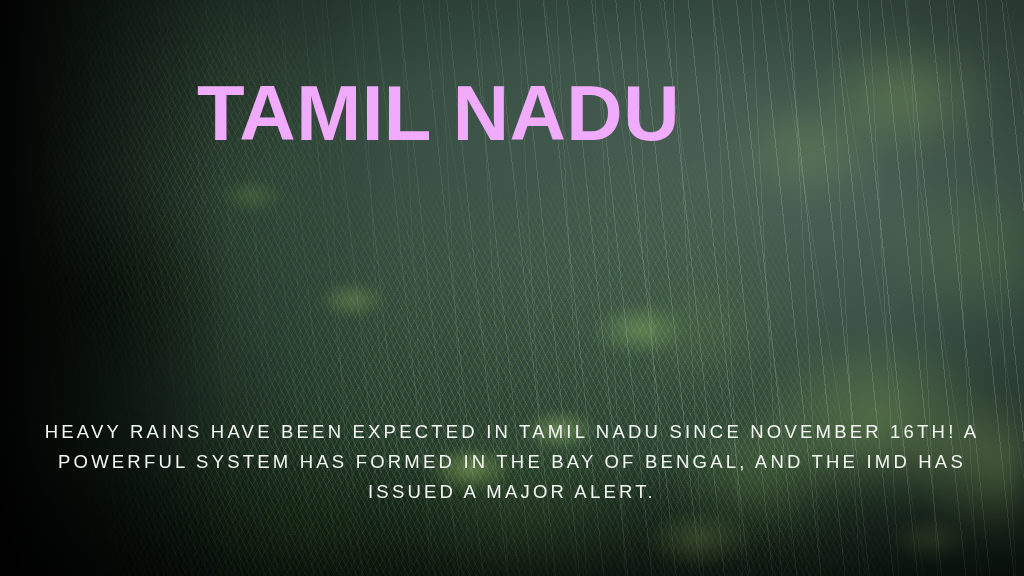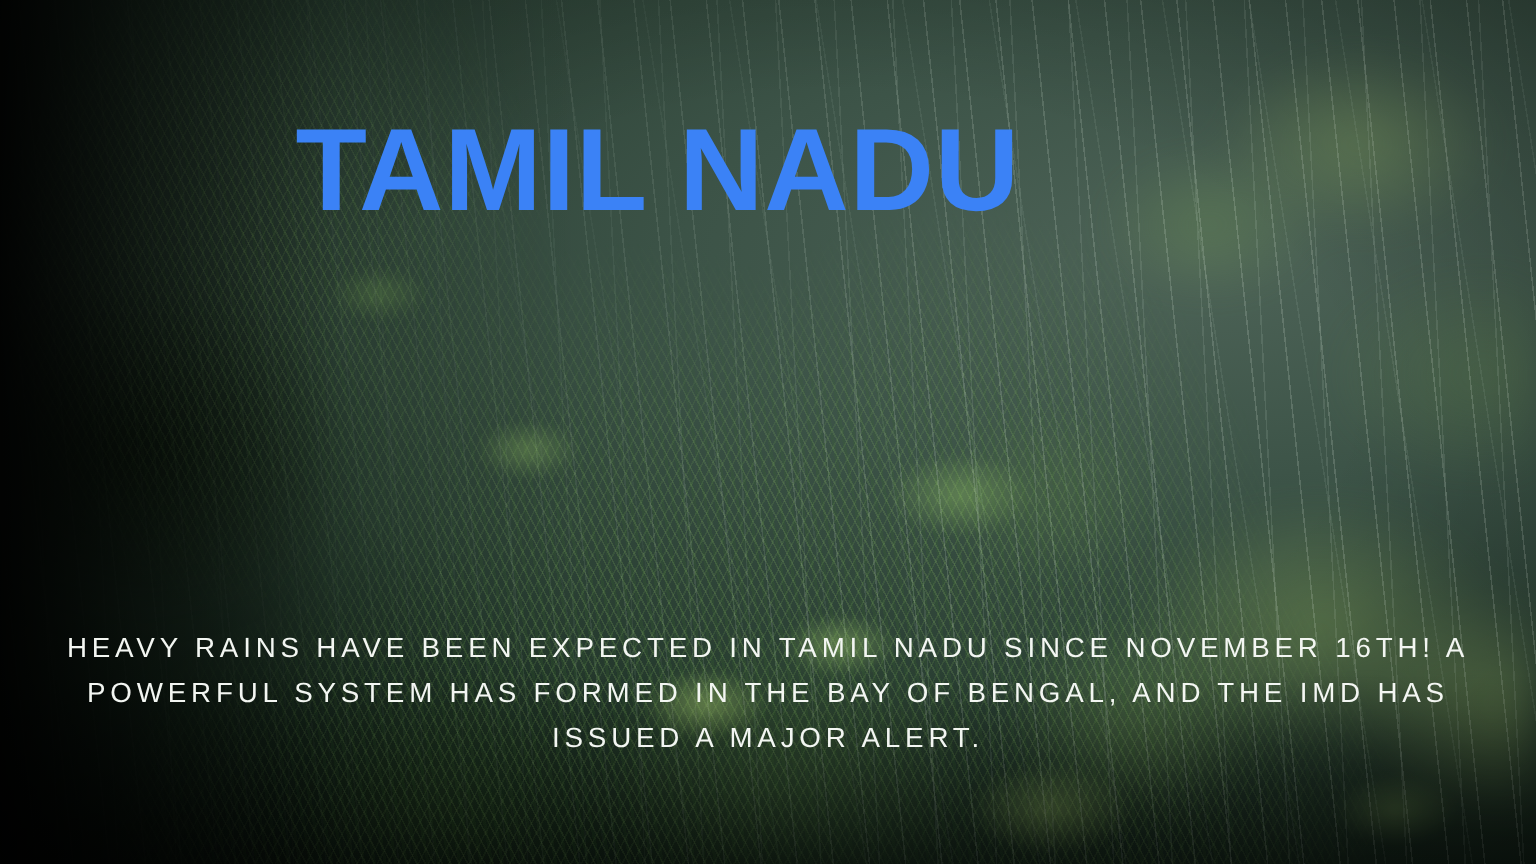--- a/index.html
+++ b/index.html
@@ -108,21 +108,21 @@
     inset: 0;
     z-index: 5;
   }
 
   .headline {
     position: absolute;
     top: 23px;
     left: 0;
     width: 877px;
     text-align: center;
-    color: #3b82f6;
+    color: #f0abfc;
     font-size: 78px;
     line-height: 0.99em;
     font-weight: 700;
     letter-spacing: 0.5px;
     text-transform: uppercase;
     white-space: nowrap;
   }
   .headline .hl-line { display: block; }
 
   .subtext {

